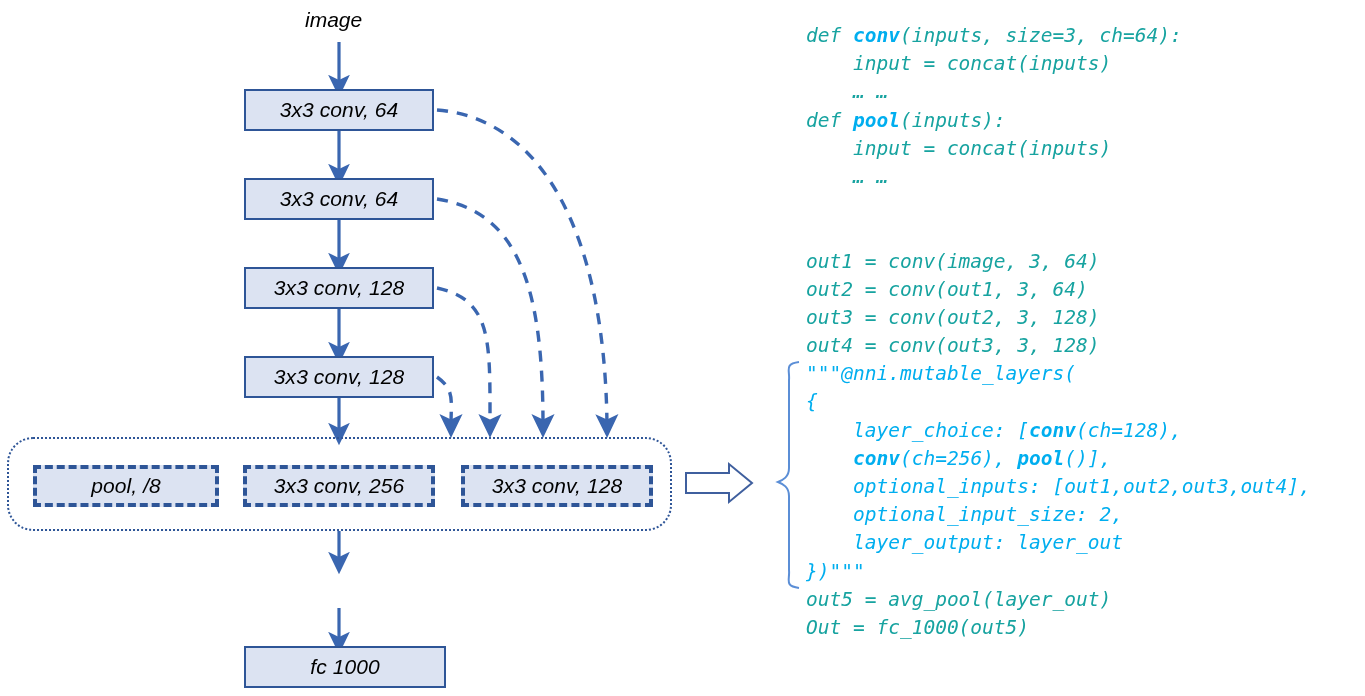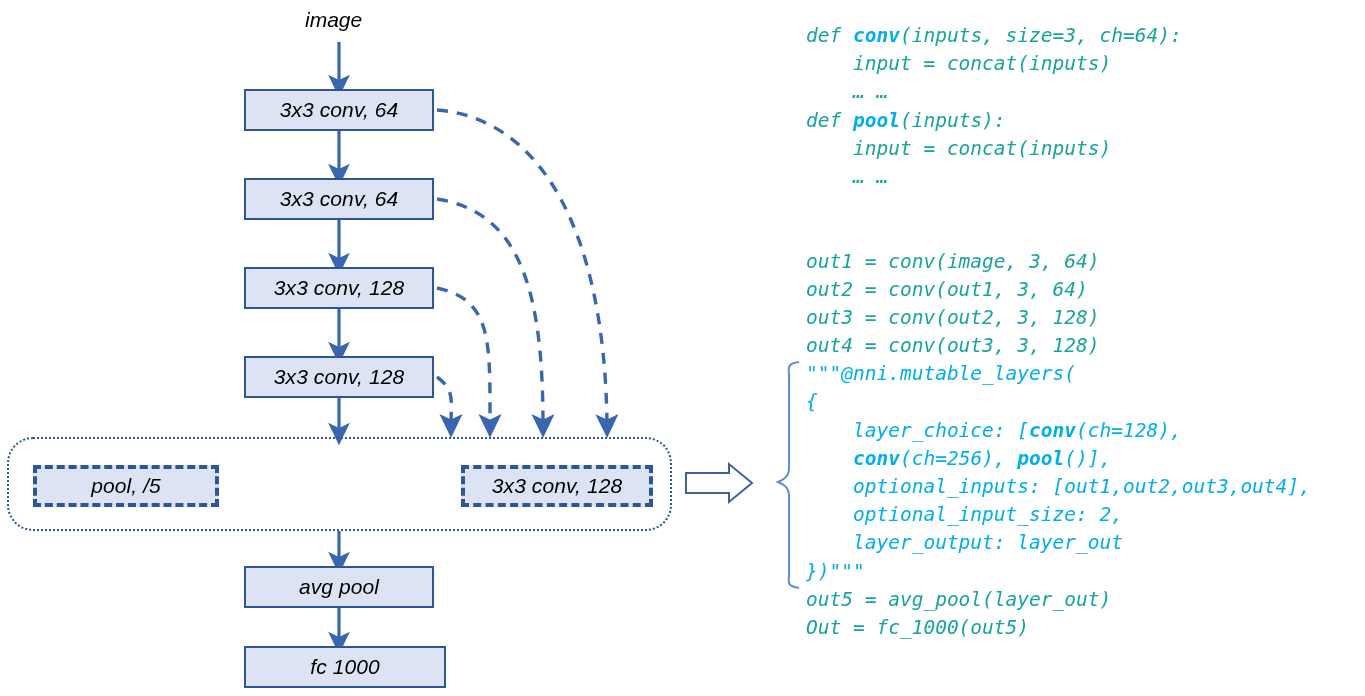--- a/index.html
+++ b/index.html
@@ -121,21 +121,21 @@
 
   <div class="label-text" style="left:305px; top:8px;">image</div>
 
   <div class="node-box" style="left:244px; top:89px; width:190px; height:42px;">3x3 conv, 64</div>
   <div class="node-box" style="left:244px; top:178px; width:190px; height:42px;">3x3 conv, 64</div>
   <div class="node-box" style="left:244px; top:267px; width:190px; height:42px;">3x3 conv, 128</div>
   <div class="node-box" style="left:244px; top:356px; width:190px; height:42px;">3x3 conv, 128</div>
 
   <div class="group-box" style="left:7px; top:437px; width:665px; height:94px;"></div>
 
-  <div class="node-box dashed" style="left:33px; top:465px; width:186px; height:42px;">pool, /5</div>
+  <div class="node-box dashed" style="left:33px; top:465px; width:186px; height:42px;">pool, /8</div>
+  <div class="node-box dashed" style="left:243px; top:465px; width:192px; height:42px;">3x3 conv, 256</div>
   <div class="node-box dashed" style="left:461px; top:465px; width:192px; height:42px;">3x3 conv, 128</div>
 
-  <div class="node-box" style="left:244px; top:566px; width:190px; height:42px;">avg pool</div>
   <div class="node-box" style="left:244px; top:646px; width:202px; height:42px;">fc 1000</div>
 
   <div class="code-panel" id="code-panel"><span class="code-line"><span class="c-teal">def </span><span class="kw-cyan">conv</span><span class="c-teal">(inputs, size=3, ch=64):</span></span><span class="code-line"><span class="c-teal">    input = concat(inputs)</span></span><span class="code-line"><span class="c-teal">    … …</span></span><span class="code-line"><span class="c-teal">def </span><span class="kw-cyan">pool</span><span class="c-teal">(inputs):</span></span><span class="code-line"><span class="c-teal">    input = concat(inputs)</span></span><span class="code-line"><span class="c-teal">    … …</span></span><span class="code-line"><span class="blank"> </span></span><span class="code-line"><span class="blank"> </span></span><span class="code-line"><span class="c-teal">out1 = conv(image, 3, 64)</span></span><span class="code-line"><span class="c-teal">out2 = conv(out1, 3, 64)</span></span><span class="code-line"><span class="c-teal">out3 = conv(out2, 3, 128)</span></span><span class="code-line"><span class="c-teal">out4 = conv(out3, 3, 128)</span></span><span class="code-line"><span class="c-cyan">"""@nni.mutable_layers(</span></span><span class="code-line"><span class="c-cyan">{</span></span><span class="code-line"><span class="c-cyan">    layer_choice: [</span><span class="kw-cyan">conv</span><span class="c-cyan">(ch=128),</span></span><span class="code-line"><span class="c-cyan">    </span><span class="kw-cyan">conv</span><span class="c-cyan">(ch=256), </span><span class="kw-cyan">pool</span><span class="c-cyan">()],</span></span><span class="code-line"><span class="c-cyan">    optional_inputs: [out1,out2,out3,out4],</span></span><span class="code-line"><span class="c-cyan">    optional_input_size: 2,</span></span><span class="code-line"><span class="c-cyan">    layer_output: layer_out</span></span><span class="code-line"><span class="c-cyan">})"""</span></span><span class="code-line"><span class="c-teal">out5 = avg_pool(layer_out)</span></span><span class="code-line"><span class="c-teal">Out = fc_1000(out5)</span></span></div>
 
 </div>
 
 </body></html>

